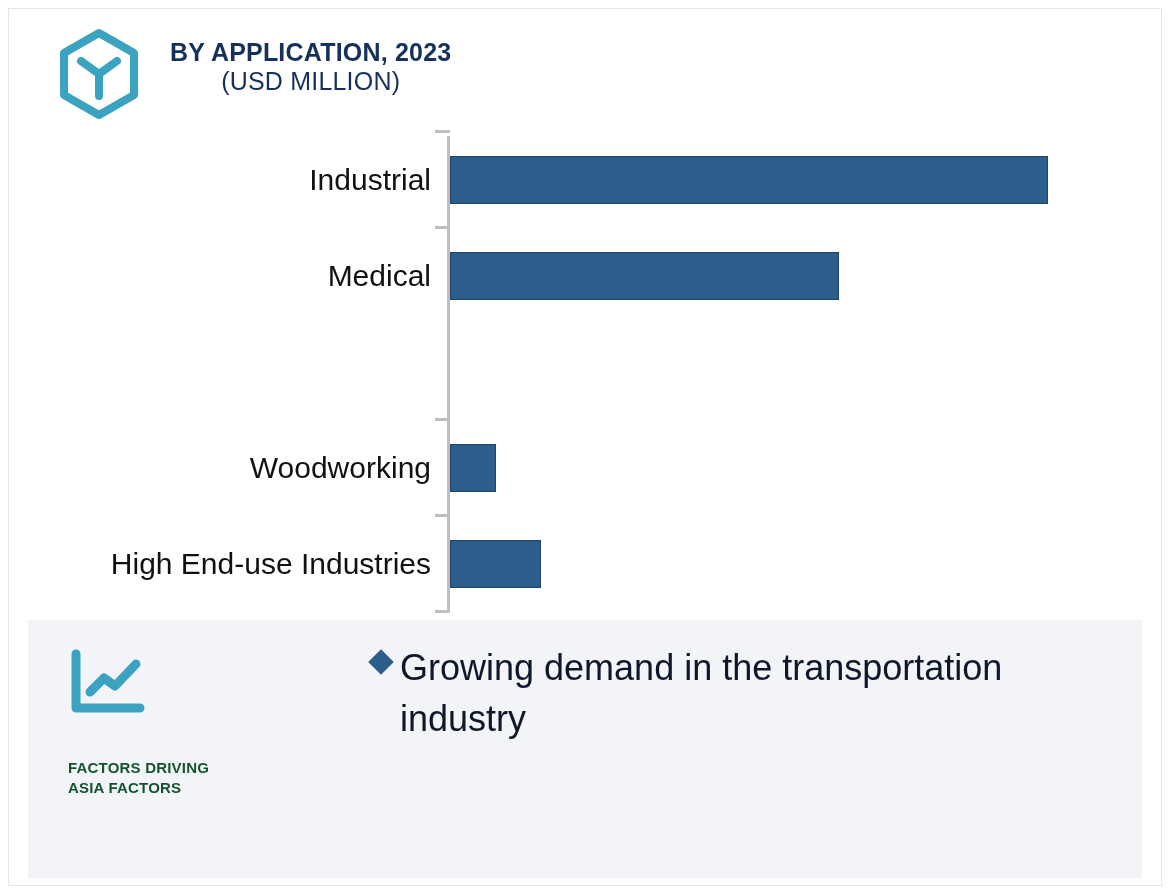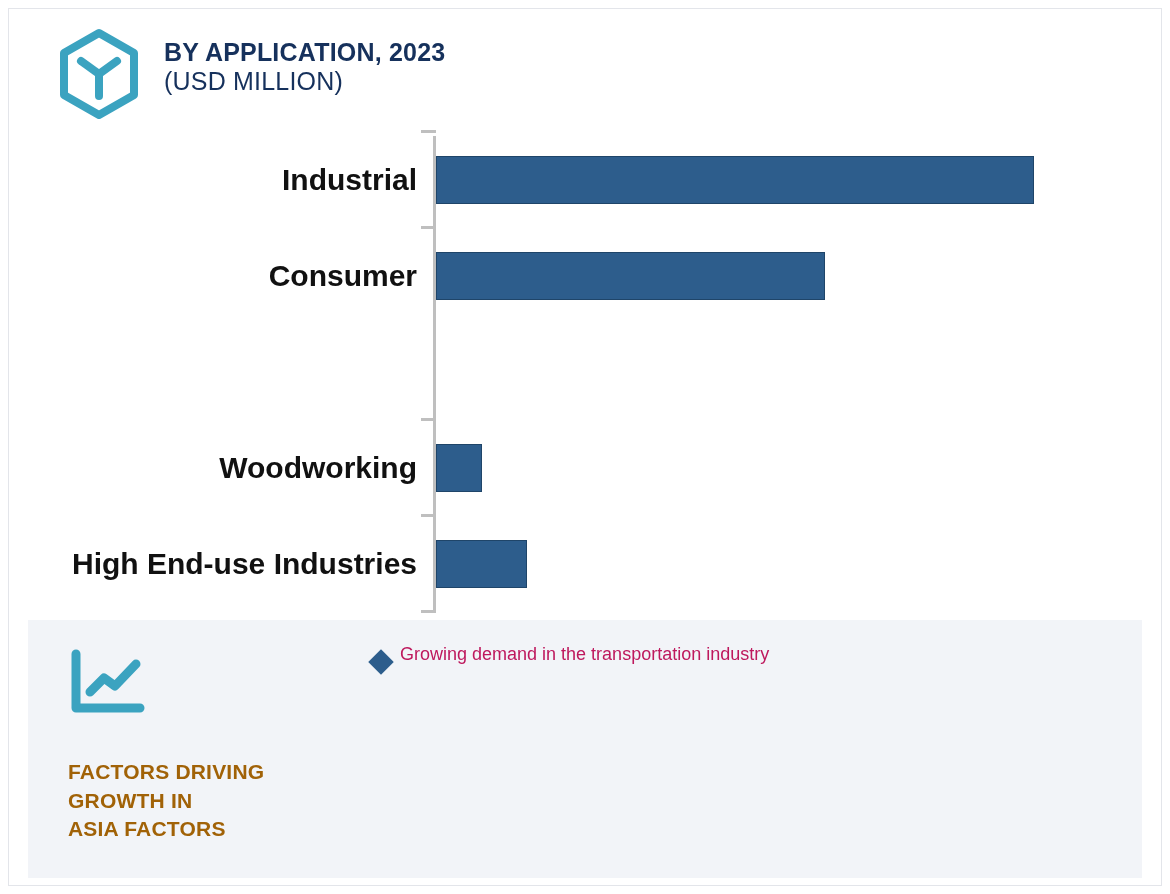--- a/index.html
+++ b/index.html
@@ -21,46 +21,47 @@
     border: 1px solid #e3e5ea;
     background: #ffffff;
   }
 
   
   .header {
     position: absolute;
     left: 56px; top: 28px;
     display: flex;
     align-items: flex-start;
-    gap: 22px;
+    gap: 28px;
   }
   .hex-logo { width: 86px; height: 92px; flex: none; }
   .header-text { padding-top: 10px; }
   .title-main {
     font-size: 25px;
     font-weight: bold;
     color: #16315c;
     letter-spacing: 0.2px;
     line-height: 1.15;
     white-space: nowrap;
   }
   .title-sub {
     font-size: 25px;
     font-weight: normal;
     color: #16315c;
     letter-spacing: 0.2px;
     line-height: 1.18;
     white-space: nowrap;
+    text-align: center;
   }
 
   
   .chart {
     position: absolute;
-    left: 0; top: 132px;
-    width: 1140px; height: 482px; font-weight: bold;
+    left: 14px; top: 132px;
+    width: 1140px; height: 482px;
   }
   .axis-line {
     position: absolute;
     left: 433px; top: 4px;
     width: 3px; height: 474px;
     background: #bfbfbf;
   }
   .rows {
     position: absolute;
     left: 0; top: 0;
@@ -107,23 +108,23 @@
     background: #f2f4f8;
   }
   .footer-left {
     position: absolute;
     left: 40px; top: 28px;
     width: 300px;
   }
   .line-chart-icon { width: 78px; height: 68px; display: block; }
   .footer-caption {
     margin-top: 42px;
-    font-size: 21px;
+    font-size: 15px;
     font-weight: bold;
-    color: #a16207;
+    color: #14532d;
     line-height: 1.36;
     letter-spacing: 0.2px;
   }
   .footer-bullets {
     position: absolute;
     left: 344px; top: 22px;
     width: 750px;
   }
   .bullet {
     display: flex;
@@ -132,22 +133,22 @@
     margin-bottom: 24px;
   }
   .diamond {
     flex: none;
     width: 18px; height: 18px;
     background: #2d5d8c;
     transform: rotate(45deg);
     margin-top: 11px;
   }
   .bullet-text {
-    font-size: 18px;
-    color: #be185d;
+    font-size: 36px;
+    color: #0f172a;
     line-height: 1.42;
   }
 </style>
 </head>
 <body>
 
 <div id="frame">
   <div class="outer-border"></div>
 
   <div class="header">
@@ -167,21 +168,21 @@
 
   <div class="chart">
     <div class="axis-line"></div>
     <div class="rows" id="chart-rows">
         <div class="row" style="top: 0px;">
           <div class="row-label">Industrial</div>
           <div class="tick" style="top: -2px;"></div>
           <div class="bar" title="Industrial" style="width: 598px; background: rgb(45, 93, 140); border-color: rgb(31, 69, 105);"></div>
         </div>
         <div class="row" style="top: 96px;">
-          <div class="row-label">Consumer</div>
+          <div class="row-label">Medical</div>
           <div class="tick" style="top: -2px;"></div>
           <div class="bar" title="Medical" style="width: 389px; background: rgb(45, 93, 140); border-color: rgb(31, 69, 105);"></div>
         </div>
         <div class="row" style="top: 288px;">
           <div class="row-label">Woodworking</div>
           <div class="tick" style="top: -2px;"></div>
           <div class="bar" title="Woodworking" style="width: 46px; background: rgb(45, 93, 140); border-color: rgb(31, 69, 105);"></div>
         </div>
         <div class="row" style="top: 384px;">
           <div class="row-label">High End-use Industries</div>
@@ -195,21 +196,20 @@
   <div class="footer">
     <div class="footer-left">
       <span class="line-chart-icon">
         <svg viewBox="0 0 78 68" width="78" height="68" aria-hidden="true">
           <path d="M8 6 L8 60 L72 60" fill="none" stroke="#3ba3c0" stroke-width="9" stroke-linecap="round" stroke-linejoin="round"></path>
           <path d="M22 44 L36 30 L47 38 L68 16" fill="none" stroke="#3ba3c0" stroke-width="9" stroke-linecap="round" stroke-linejoin="round"></path>
         </svg>
       </span>
       <div class="footer-caption">
         <div>FACTORS DRIVING</div>
-        <div>GROWTH IN</div>
         <div>ASIA FACTORS</div>
       </div>
     </div>
     <div class="footer-bullets" id="footer-bullets">
         <div class="bullet">
           <span class="diamond"></span>
           <span class="bullet-text">Growing demand in the transportation industry</span>
         </div>
       </div>
   </div>

